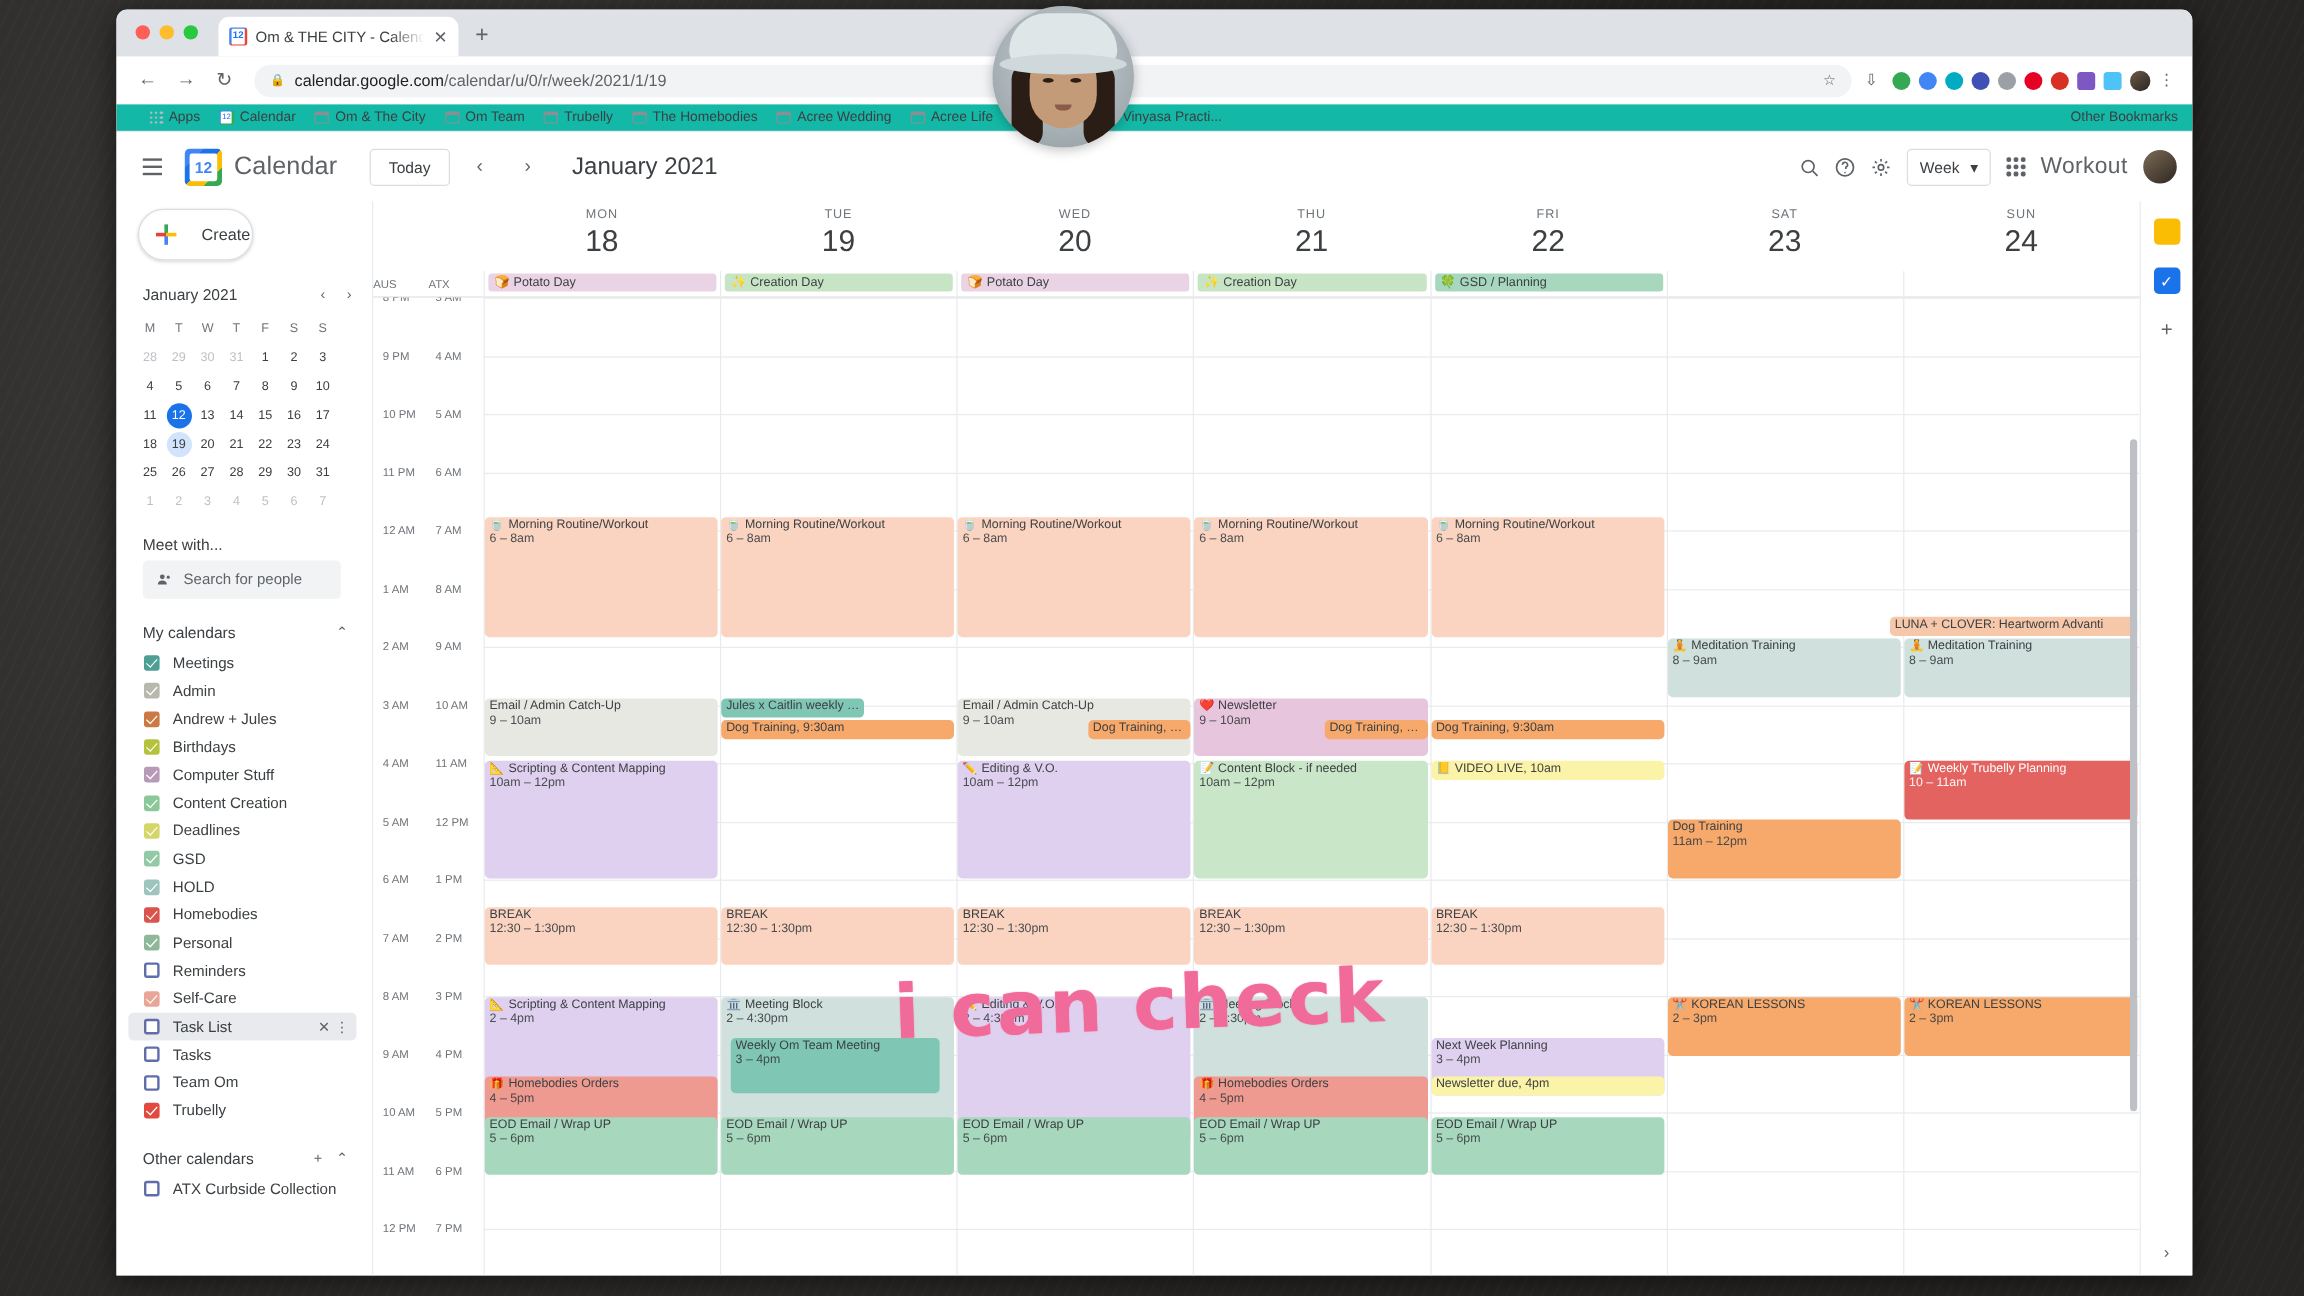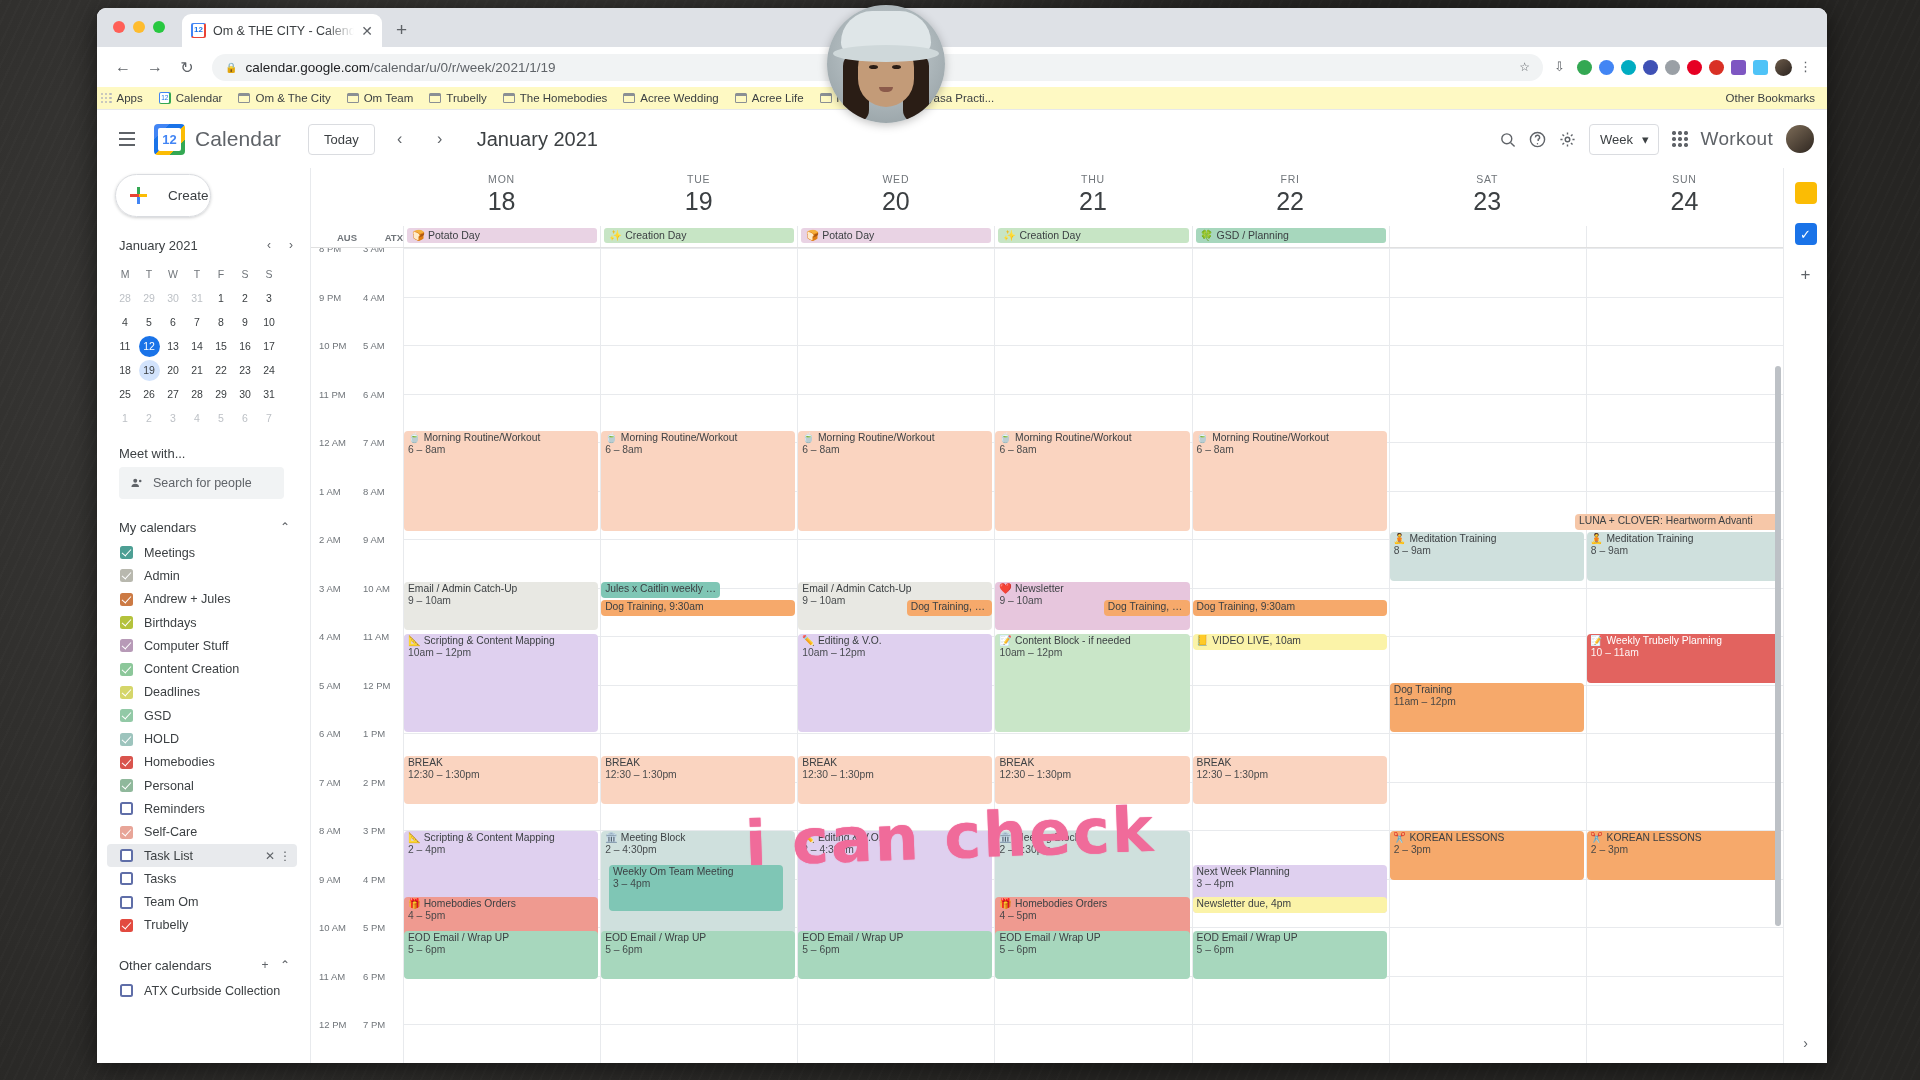--- a/index.html
+++ b/index.html
@@ -74,22 +74,22 @@
   }
   .omnibox .lock{ font-size:10px; color:#5f6368; }
   .omnibox .url .grey{ color:#5f6368; }
   .tb-icons{ display:flex; align-items:center; gap:7px; }
   .tb-icons i{ width:16px;height:16px;border-radius:3px;display:inline-block; font-style:normal;}
   .ext{ width:15px;height:15px;border-radius:50%;display:inline-block; }
   .avatar-sm{ width:17px;height:17px;border-radius:50%;
     background:linear-gradient(140deg,#6c5b4a,#2b2420); display:inline-block; }
   
   .bookmarks{
-    height:23px; background:#fef9c3; border-bottom:1px solid #e6e8eb;
-    display:flex; align-items:center; gap:16px; padding:0 4px;
+    height:23px; background:#14b8a6; border-bottom:1px solid #e6e8eb;
+    display:flex; align-items:center; gap:16px; padding:0 28px;
     font-size:11.5px; color:#3c4043; white-space:nowrap; overflow:hidden;
     position:relative;
   }
   .bm{ display:flex; align-items:center; gap:5px; }
   .bm .fld{ width:12px;height:10px;border:1.2px solid #8a8f94;border-radius:1.5px;
             border-top-width:3px; display:inline-block; }
   .apps-grid{ display:inline-grid; grid-template-columns:repeat(3,2.4px);
               grid-template-rows:repeat(3,2.4px); gap:1.7px; }
   .apps-grid span{ background:#b7b9bc; border-radius:50%; display:block; width:2.4px;height:2.4px;}
   .bm .cal-ico{ width:12px;height:12px;border-radius:2px;
@@ -171,21 +171,21 @@
   .gridwrap{ flex:1 1 auto; min-width:0; display:flex; flex-direction:column; position:relative;
              border-left:1px solid #e8eaed;}
   .daysrow{ display:flex; height:58px; padding-left:92px; }
   .daycol-head{ flex:1 1 0; text-align:center; }
   .daycol-head .dow{ font-size:10.5px; color:#70757a; letter-spacing:.8px; margin-top:5px; }
   .daycol-head .dnum{ font-size:25px; color:#3c4043; margin-top:2px; line-height:28px; }
   .allday{ display:flex; padding-left:92px; min-height:22px; border-bottom:1px solid #e0e0e0;
            position:relative; }
   .tzlabels{ position:absolute; left:0; top:0; width:92px; display:flex;
              font-size:9.5px; color:#70757a; }
-  .tzlabels span{ flex:1 1 0; text-align:right; padding-top:6px;font-weight:bold; }
+  .tzlabels span{ flex:1 1 0; text-align:left; padding-top:6px; }
   .ad-col{ flex:1 1 0; padding:2px 3px; border-left:1px solid #e8eaed; }
   .ad-ev{ height:15px; border-radius:3px; font-size:10.5px; line-height:15px;
           padding:0 5px; color:#3c4043; overflow:hidden; white-space:nowrap; }
   .scroller{ flex:1 1 auto; position:relative; overflow:hidden; }
   .gridinner{ position:relative; height:1160px; }
   .hourcol{ position:absolute; left:0; top:0; width:92px; height:100%; }
   .hr{ position:absolute; left:0; width:92px; font-size:9.5px; color:#70757a; }
   .hr .a{ position:absolute; left:8px; } .hr .b{ position:absolute; left:52px; }
   .lines{ position:absolute; left:92px; right:0; top:0; bottom:0; }
   .hline{ position:absolute; left:0; right:0; border-top:1px solid #e8eaed; }

